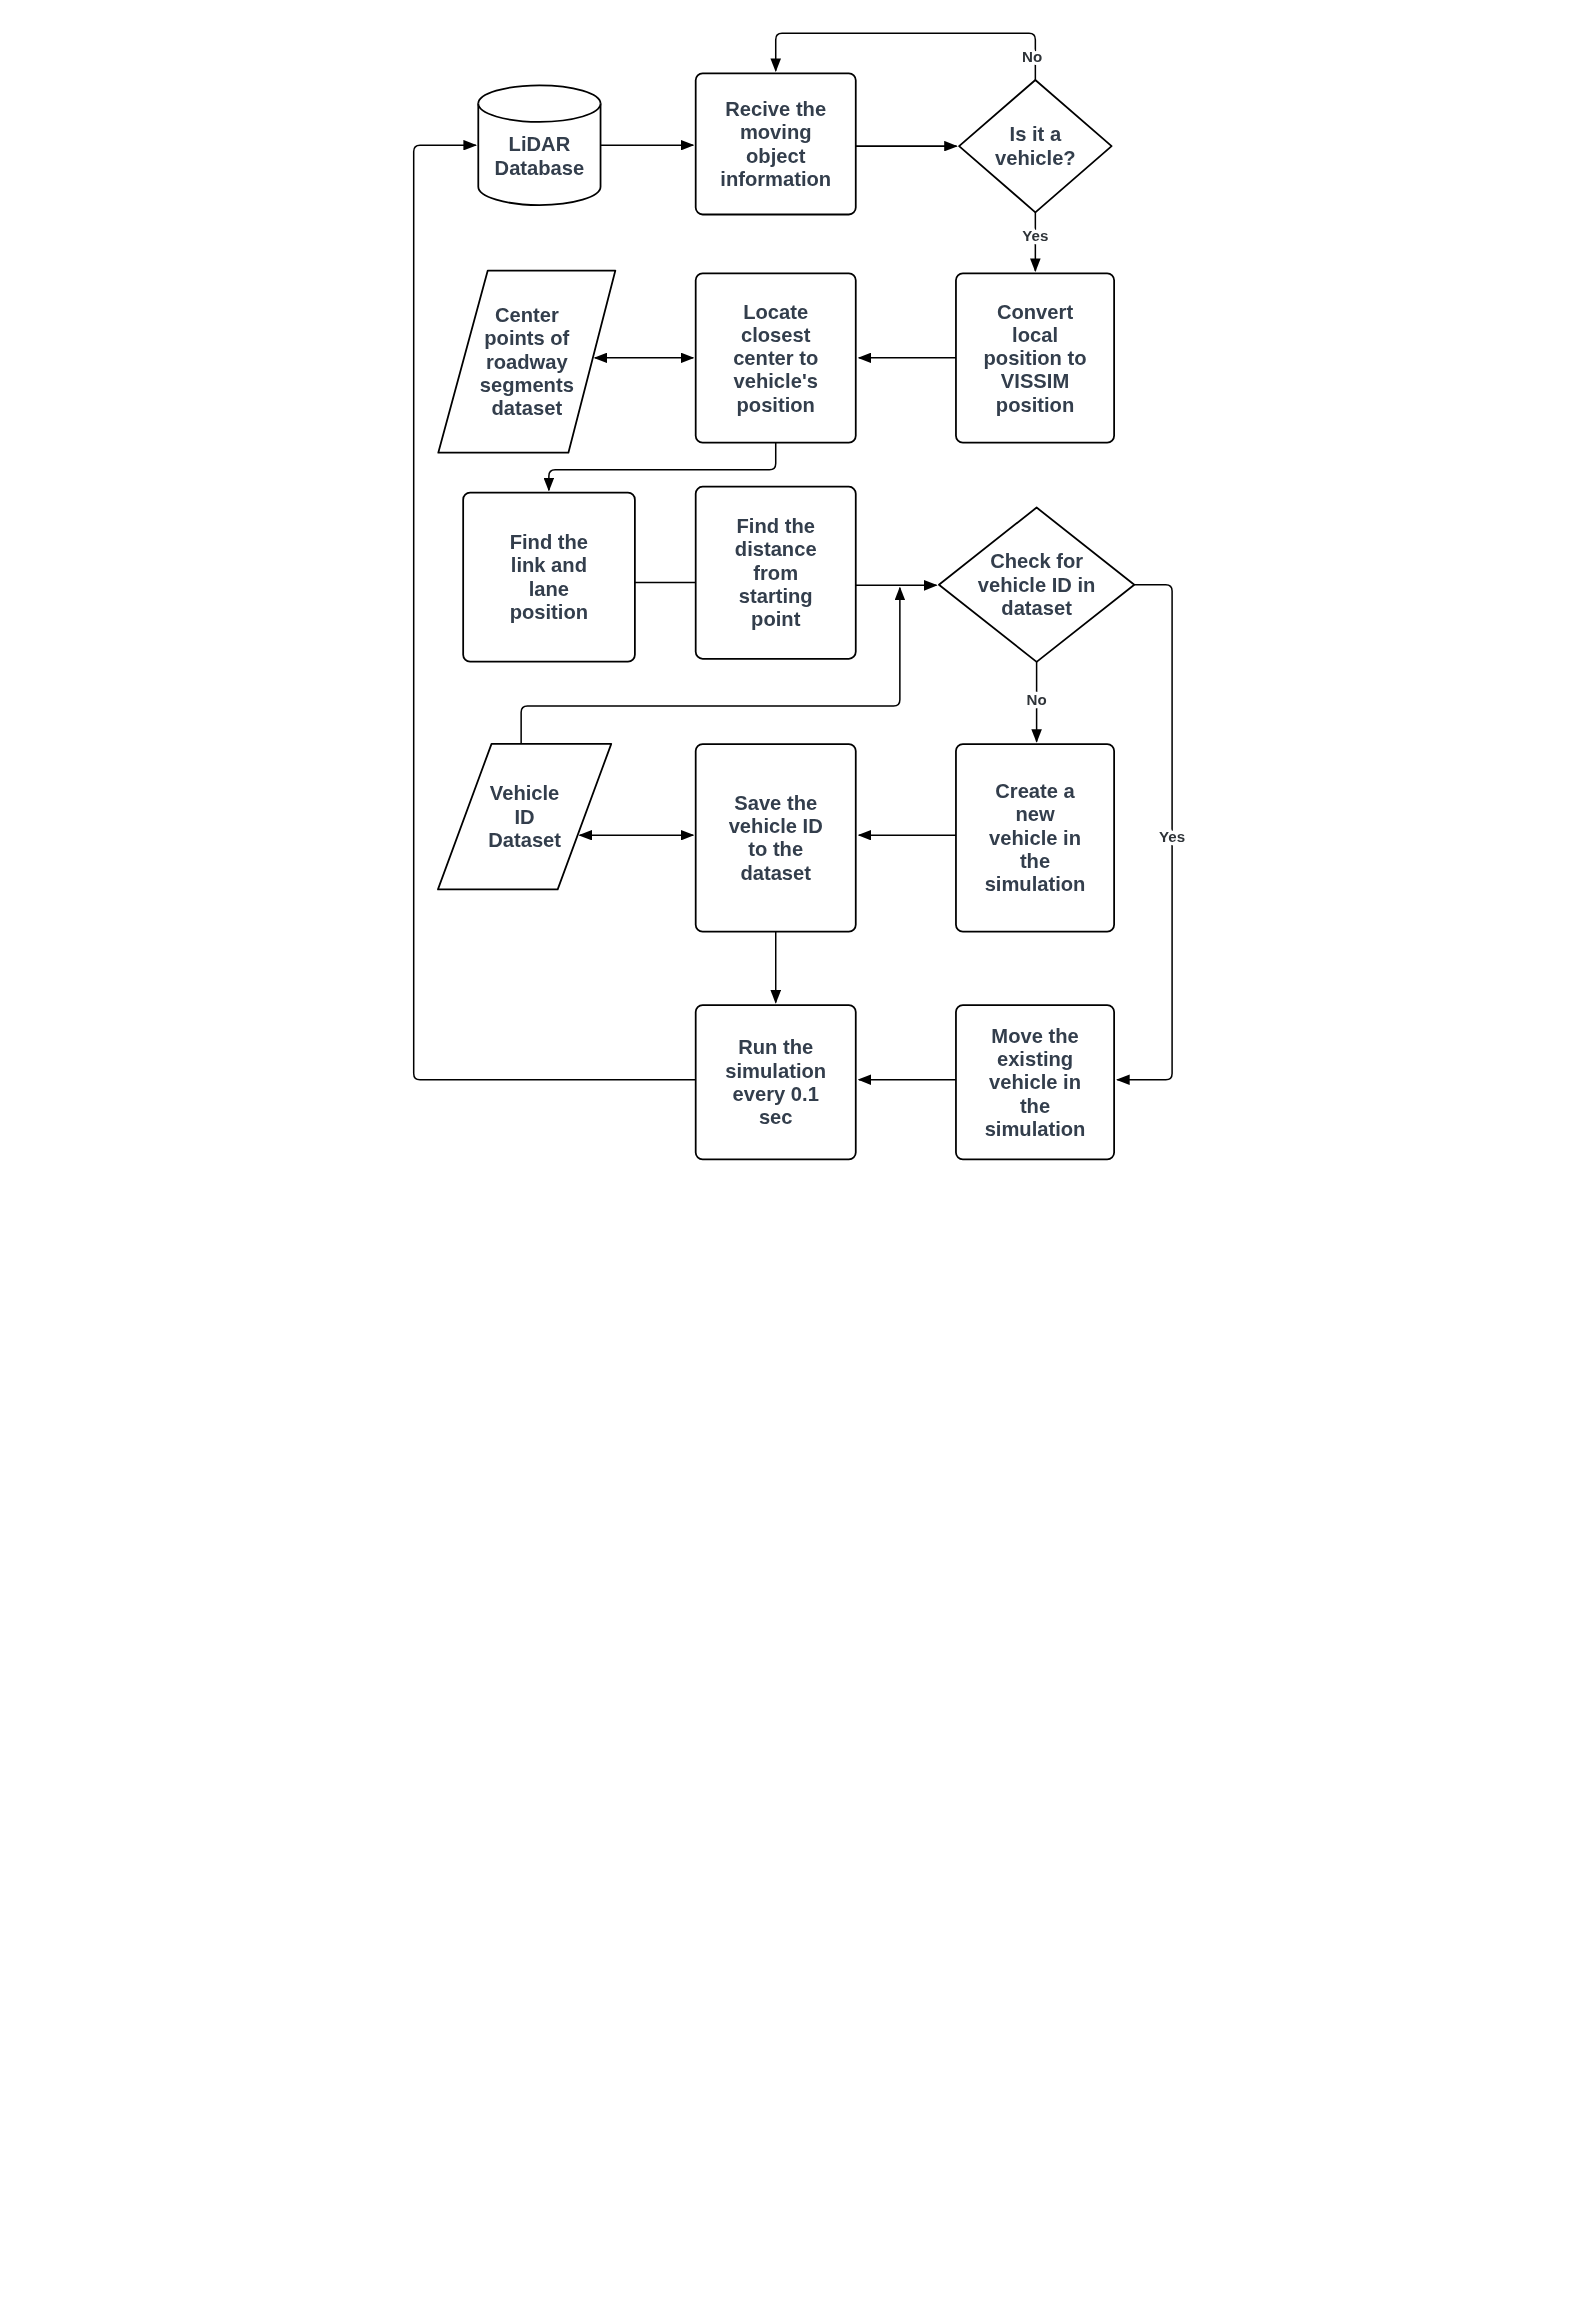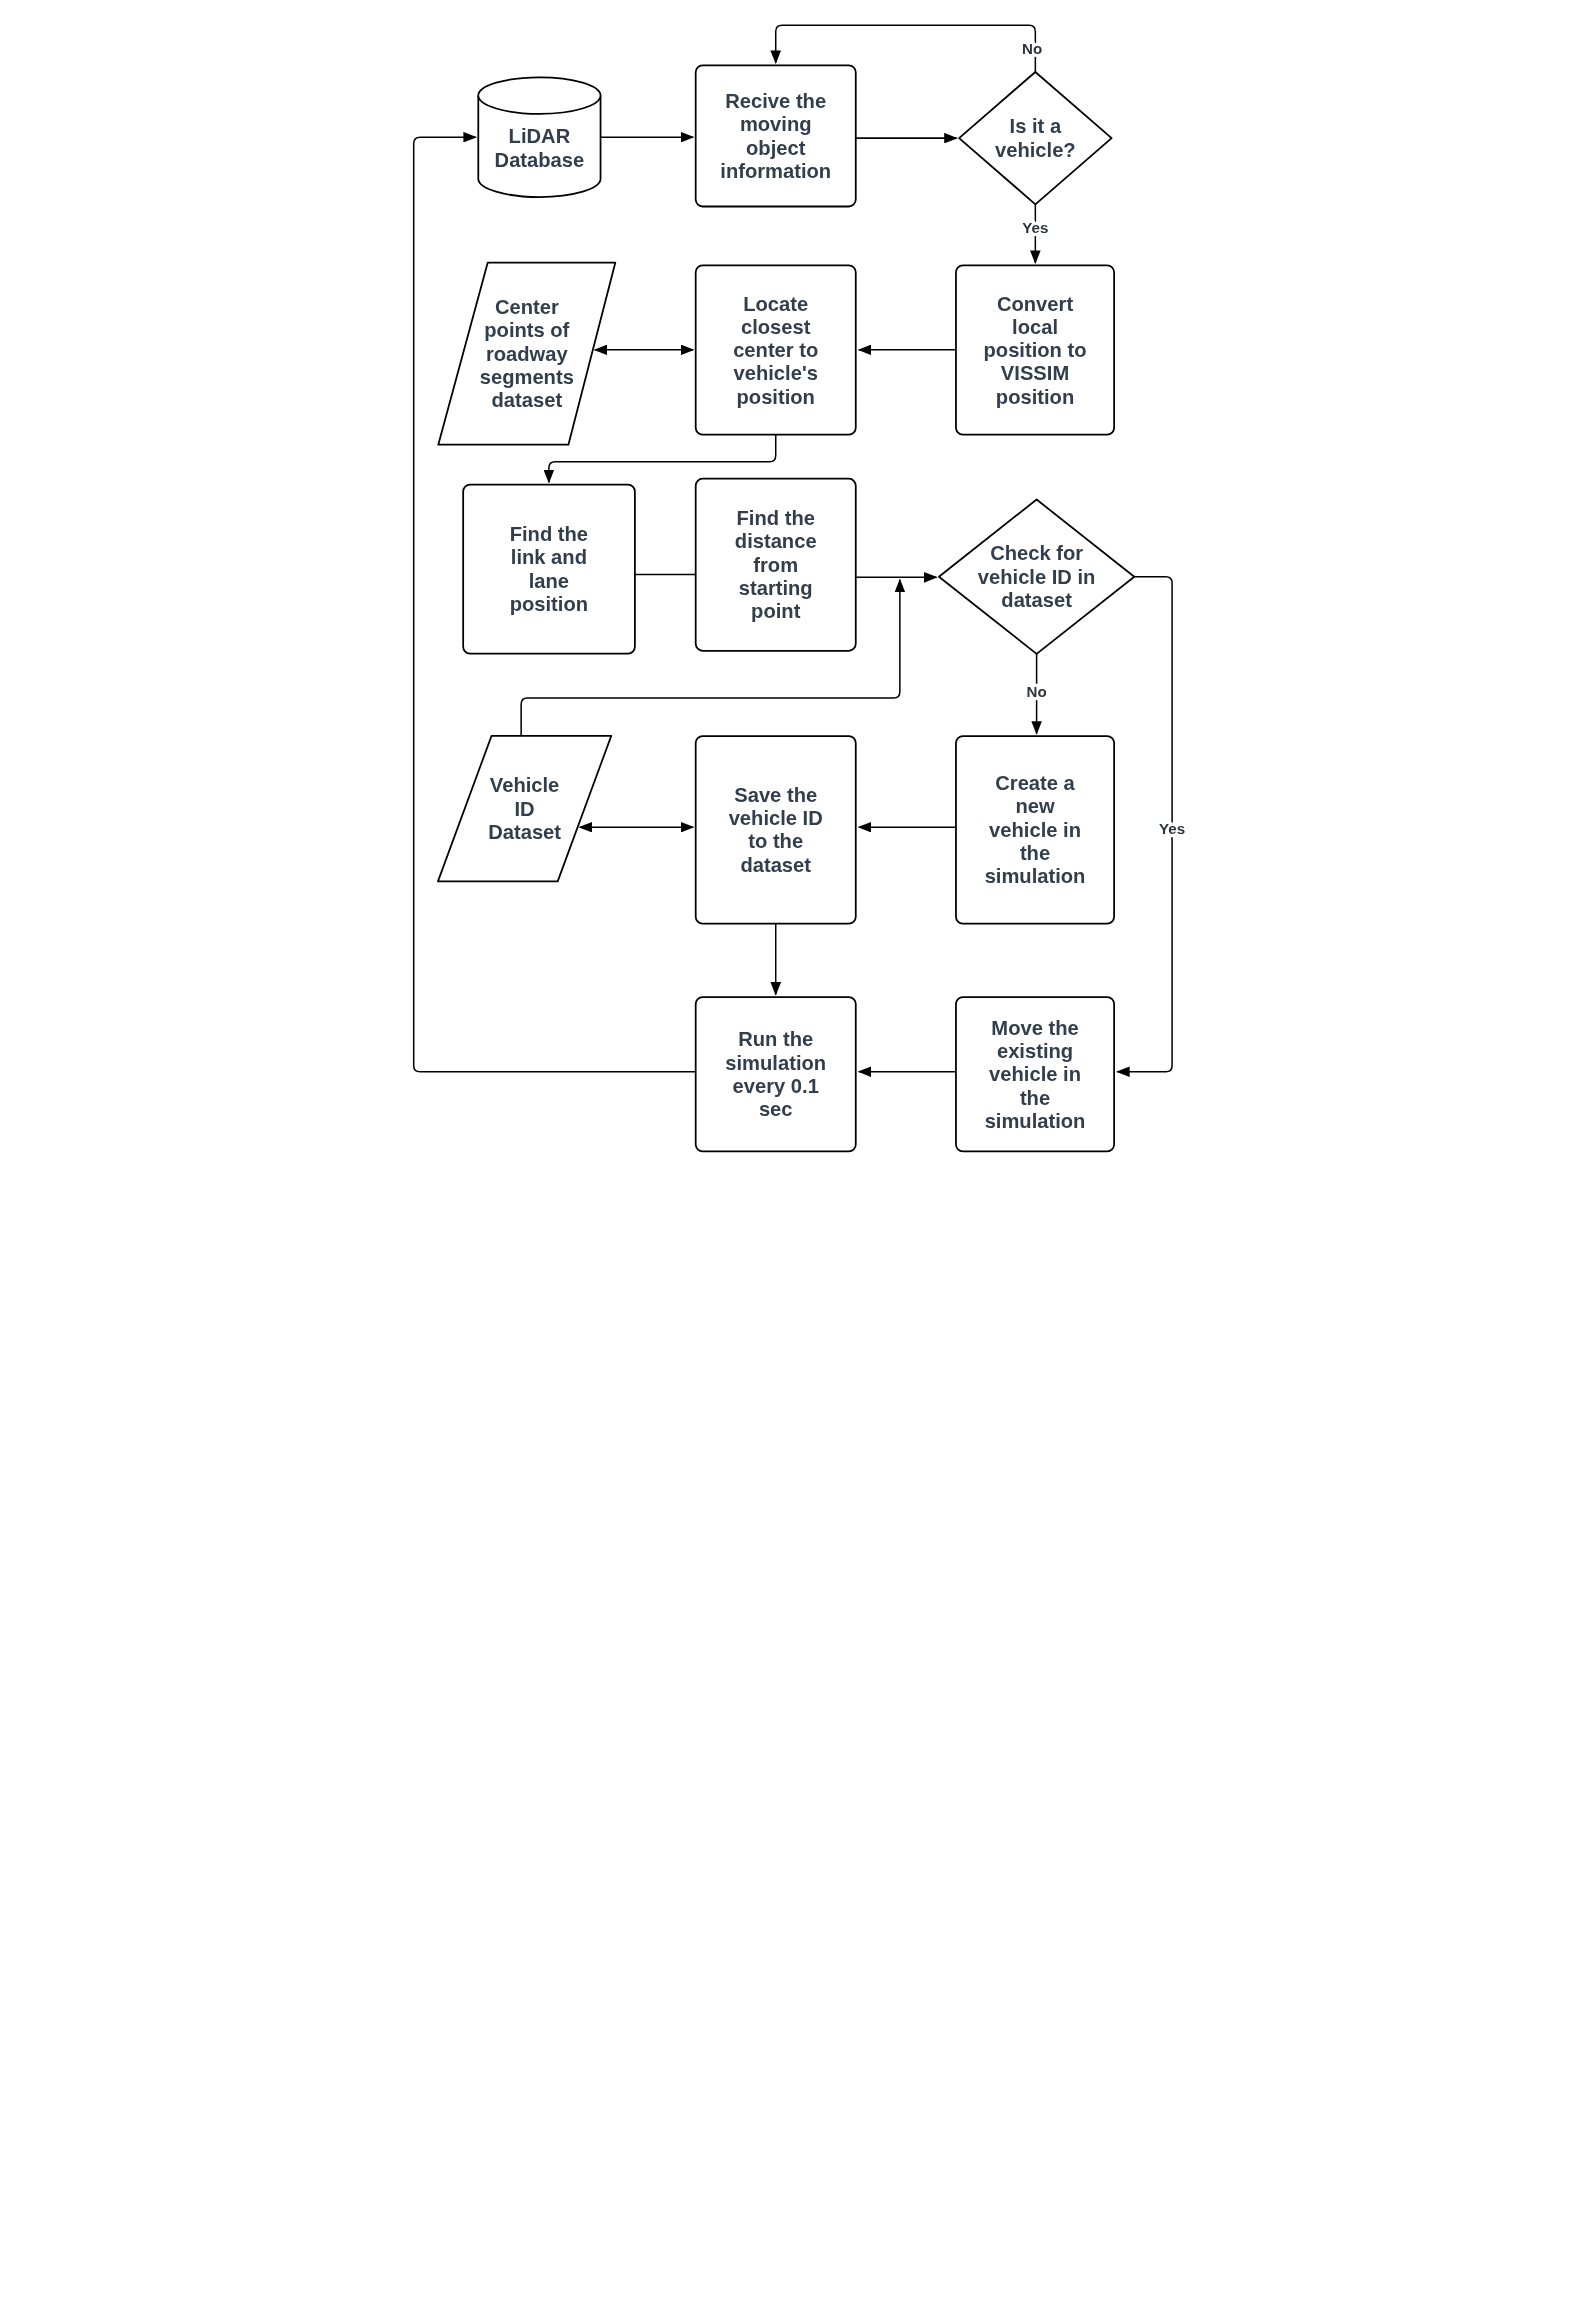--- a/index.html
+++ b/index.html
@@ -3,21 +3,21 @@
 <meta charset="utf-8">
 <style>
   html, body {
     margin: 0;
     padding: 0;
     background: #ffffff;
   }
   .page {
     width: 100%;
     max-width: 794px;
-    margin: 8px auto;
+    margin: 16px auto;
   }
   svg {
     display: block;
     width: 100%;
     height: auto;
     background: #ffffff;
   }
   .shape {
     fill: #ffffff;
     stroke: #000000;

